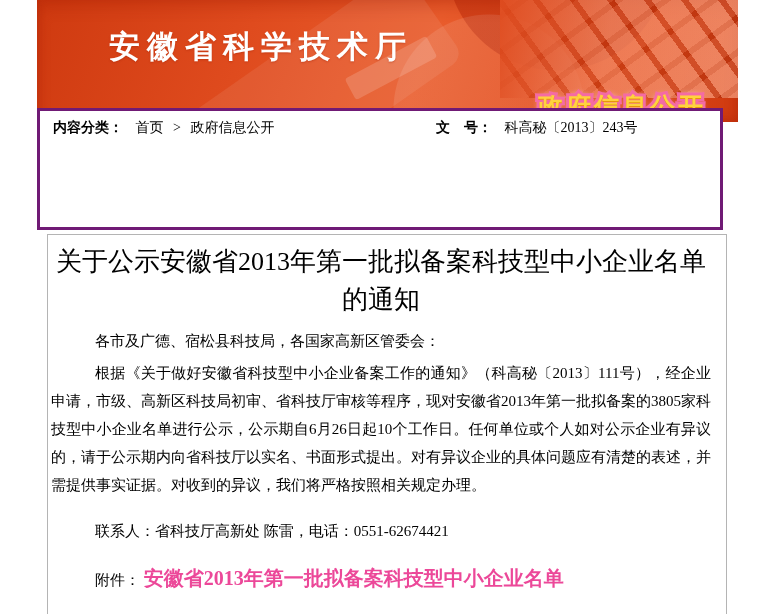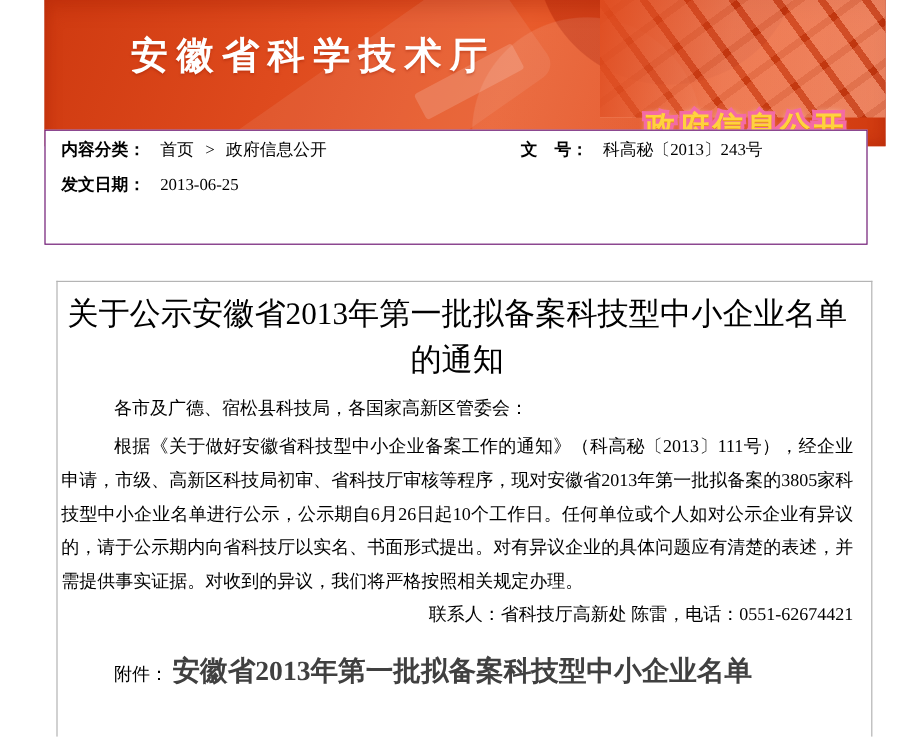--- a/index.html
+++ b/index.html
@@ -50,45 +50,45 @@
   }
   .badge-back{
     position:absolute; left:0; top:0; color:#f46ba4;
     -webkit-text-stroke:6px #f46ba4;
     text-shadow:0 0 3px #ffffff, 0 0 6px #ffffff;
   }
   .badge-front{ position:absolute; left:0; top:0; color:#ffd23e; text-shadow:0 1px 0 #e8960a; }
 
   
   .meta-box{
-    position:absolute; left:37px; top:108px; width:686px; height:96px;
-    border:1px solid #701a75; background:#fff;
+    position:absolute; left:37px; top:108px; width:686px; height:122px;
+    border:3px solid #701a75; background:#fff;
     font-size:14px; padding:2px 0 0 13px;
   }
   .meta-row{ height:29px; line-height:29px; position:relative; white-space:nowrap; }
   .meta-label{ font-weight:bold; }
   .meta-value{ margin-left:9px; }
   .meta-doc{ position:absolute; left:383px; top:0;text-align:center; }
   .crumb-sep{ margin:0 6px; }
 
   
   .article-box{
     position:absolute; left:47px; top:234px; width:680px; height:380px;
     border:1px solid #b4b4b4; border-bottom:none; background:#fff;
     padding:0 15px 0 3px;
   }
   .article-title{
     font-size:26px; font-weight:normal; line-height:38px;
     text-align:center; margin-top:8px;
   }
   .salutation{ font-size:15px; line-height:28px; margin-top:8px;  text-indent:44px; }
   .body-para { font-size:15px; line-height:28px; margin-top:4px; text-indent:44px; text-align:justify; }
-  .contact   { font-size:15px; line-height:28px; text-indent:44px;text-align:right; }
+  .contact   { font-size:15px; line-height:28px; margin-top:18px; text-indent:44px; }
   .attach    { font-size:15px; line-height:30px; margin-top:18px; text-indent:44px; }
-  .attach-link{ color:#404040; font-weight:bold; font-size:23px; cursor:pointer; }
+  .attach-link{ color:#ec4899; font-weight:bold; font-size:20px; cursor:pointer; }
 </style>
 </head>
 <body>
 
 <div class="banner">
   <div class="swoosh"></div>
   <div class="chip"></div>
   <div class="keyboard"></div>
   <div class="banner-title">安徽省科学技术厅</div>
   <div class="badge">
@@ -103,24 +103,20 @@
     <span class="meta-value">
       <span>首页</span>
       <span class="crumb-sep">&gt;</span>
       <span>政府信息公开</span>
     </span>
     <span class="meta-doc">
       <span class="meta-label">文　号：</span>
       <span class="meta-value">科高秘〔2013〕243号</span>
     </span>
   </div>
-  <div class="meta-row">
-    <span class="meta-label">发文日期：</span>
-    <span class="meta-value">2013-06-25</span>
-  </div>
 </div>
 
 <div class="article-box">
   <h1 class="article-title">关于公示安徽省2013年第一批拟备案科技型中小企业名单的通知</h1>
   <p class="salutation">各市及广德、宿松县科技局，各国家高新区管委会：</p>
   <p class="body-para">根据《关于做好安徽省科技型中小企业备案工作的通知》（科高秘〔2013〕111号），经企业申请，市级、高新区科技局初审、省科技厅审核等程序，现对安徽省2013年第一批拟备案的3805家科技型中小企业名单进行公示，公示期自6月26日起10个工作日。任何单位或个人如对公示企业有异议的，请于公示期内向省科技厅以实名、书面形式提出。对有异议企业的具体问题应有清楚的表述，并需提供事实证据。对收到的异议，我们将严格按照相关规定办理。</p>
   <p class="contact">联系人：省科技厅高新处 陈雷，电话：0551-62674421</p>
   <p class="attach">
     <span>附件：</span>
     <span class="attach-link">安徽省2013年第一批拟备案科技型中小企业名单</span>

